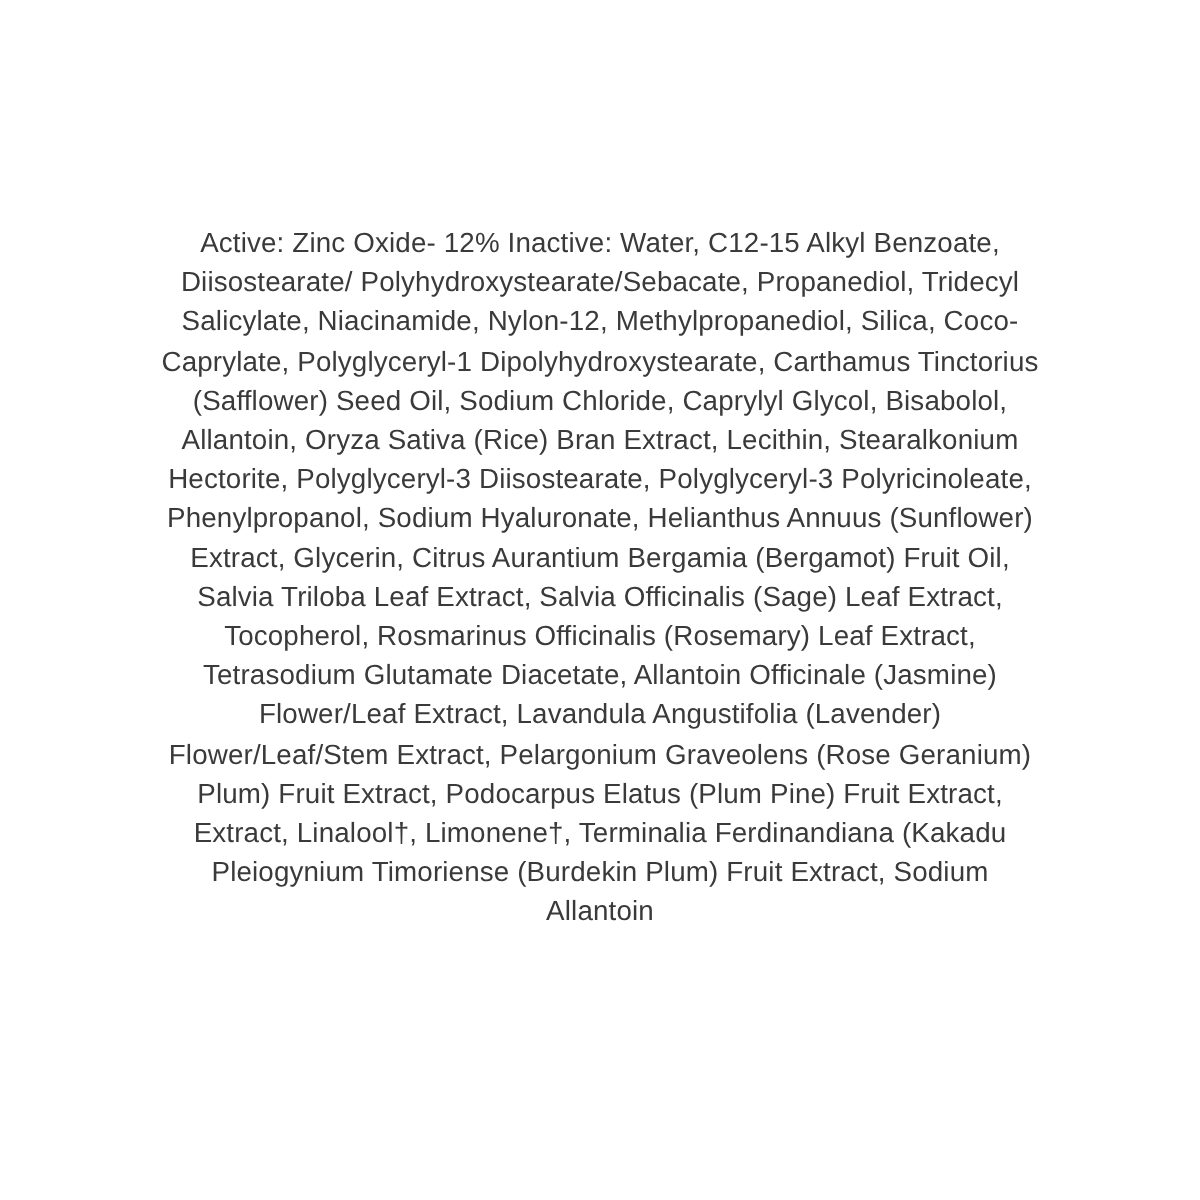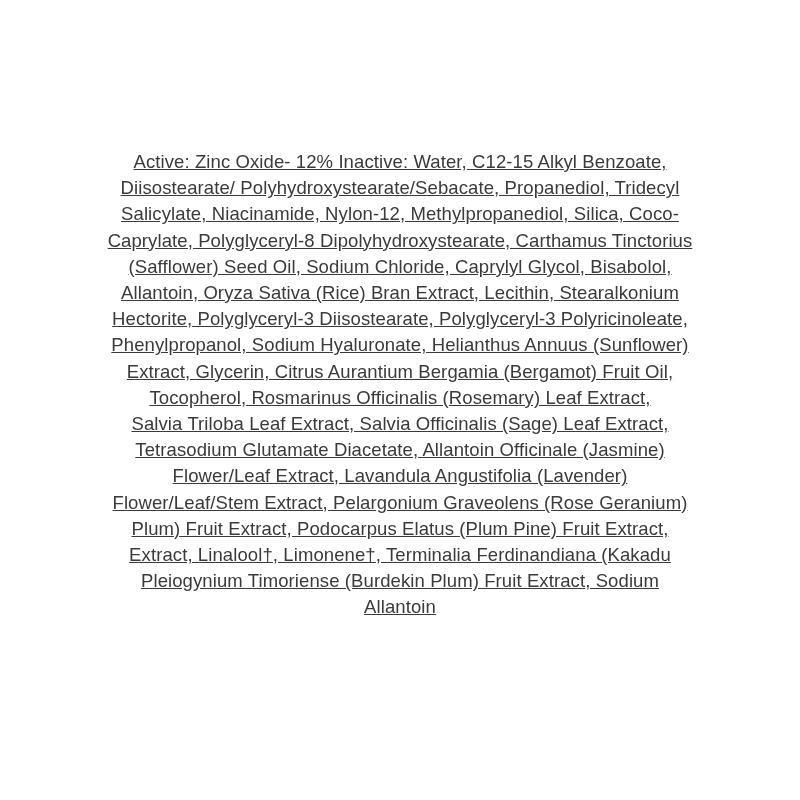--- a/index.html
+++ b/index.html
@@ -21,38 +21,37 @@
     width: 800px;
     text-align: center;
     color: #3a3a3a;
     font-size: 18.5px;
     line-height: 26.2px;
     font-weight: 400;
     letter-spacing: 0.1px;
   }
   .ingredients-line {
     white-space: nowrap;
-    text-decoration: underline;
   }
 </style>
 </head>
 <body>
 
 <div class="ingredients-panel">
   <div class="ingredients-line">Active: Zinc Oxide- 12% Inactive: Water, C12-15 Alkyl Benzoate,</div>
   <div class="ingredients-line">Diisostearate/ Polyhydroxystearate/Sebacate, Propanediol, Tridecyl</div>
   <div class="ingredients-line">Salicylate, Niacinamide, Nylon-12, Methylpropanediol, Silica, Coco-</div>
-  <div class="ingredients-line">Caprylate, Polyglyceryl-8 Dipolyhydroxystearate, Carthamus Tinctorius</div>
+  <div class="ingredients-line">Caprylate, Polyglyceryl-1 Dipolyhydroxystearate, Carthamus Tinctorius</div>
   <div class="ingredients-line">(Safflower) Seed Oil, Sodium Chloride, Caprylyl Glycol, Bisabolol,</div>
   <div class="ingredients-line">Allantoin, Oryza Sativa (Rice) Bran Extract, Lecithin, Stearalkonium</div>
   <div class="ingredients-line">Hectorite, Polyglyceryl-3 Diisostearate, Polyglyceryl-3 Polyricinoleate,</div>
   <div class="ingredients-line">Phenylpropanol, Sodium Hyaluronate, Helianthus Annuus (Sunflower)</div>
   <div class="ingredients-line">Extract, Glycerin, Citrus Aurantium Bergamia (Bergamot) Fruit Oil,</div>
+  <div class="ingredients-line">Salvia Triloba Leaf Extract, Salvia Officinalis (Sage) Leaf Extract,</div>
   <div class="ingredients-line">Tocopherol, Rosmarinus Officinalis (Rosemary) Leaf Extract,</div>
-  <div class="ingredients-line">Salvia Triloba Leaf Extract, Salvia Officinalis (Sage) Leaf Extract,</div>
   <div class="ingredients-line">Tetrasodium Glutamate Diacetate, Allantoin Officinale (Jasmine)</div>
   <div class="ingredients-line">Flower/Leaf Extract, Lavandula Angustifolia (Lavender)</div>
   <div class="ingredients-line">Flower/Leaf/Stem Extract, Pelargonium Graveolens (Rose Geranium)</div>
   <div class="ingredients-line">Plum) Fruit Extract, Podocarpus Elatus (Plum Pine) Fruit Extract,</div>
   <div class="ingredients-line">Extract, Linalool†, Limonene†, Terminalia Ferdinandiana (Kakadu</div>
   <div class="ingredients-line">Pleiogynium Timoriense (Burdekin Plum) Fruit Extract, Sodium</div>
   <div class="ingredients-line">Allantoin</div>
 </div>
 
 </body></html>

